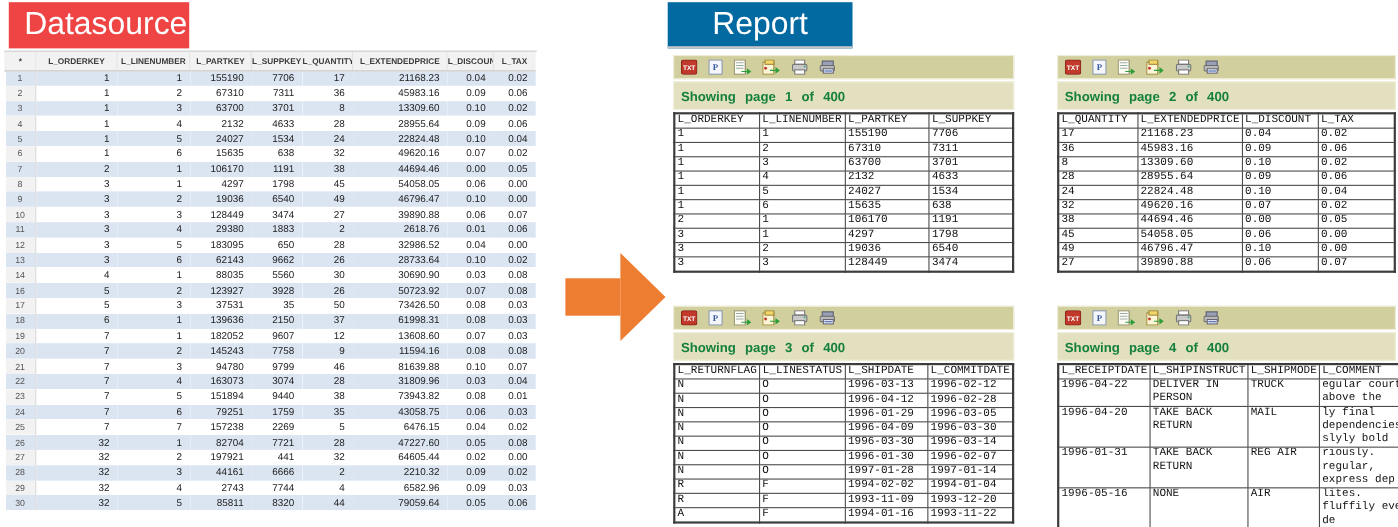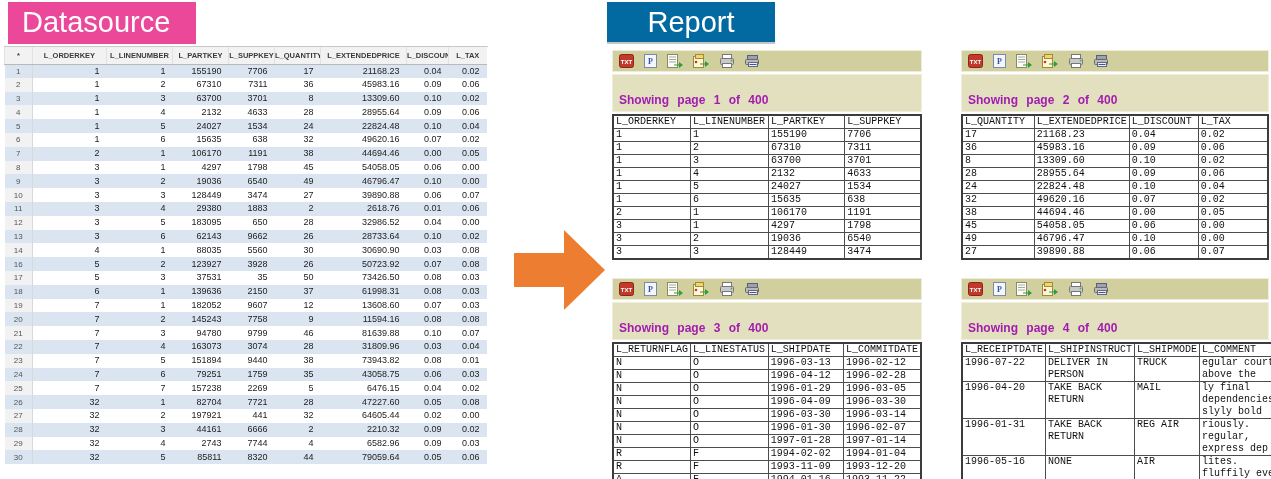--- a/index.html
+++ b/index.html
@@ -2,21 +2,21 @@
 <html><head>
 <meta charset="utf-8">
 <style>
   * { box-sizing: border-box; margin: 0; padding: 0; }
   html,body { width:1271px; height:479px; background:#fff; overflow:hidden;
               font-family:"Liberation Sans", sans-serif; position:relative; }
 
   
   .sec-title { position:absolute; top:2px; height:42px; color:#fff;
                font-size:29px; line-height:41px; }
-  .ds-title  { left:8px;  width:188px; background:#ec4899; padding-left:14px; }
+  .ds-title  { left:8px;  width:164px; background:#ef4444; padding-left:14px; }
   .rp-title  { left:607px; width:168px; background:#0369a1; text-align:center;
                border-bottom:2px solid #c6c6c6; }
 
   
   .ds-grid { position:absolute; left:4px; top:46px; width:484px; height:433px;
              overflow:hidden; border-top:1px solid #c8c8c8; }
   .ds { border-collapse:collapse; table-layout:fixed; width:482px; }
   .ds th { background:#f2f2f2; color:#3a3a3a; font-size:7.5px; font-weight:bold;
            height:17px; text-align:center; border-bottom:1px solid #b9b9b9;
            border-left:1px solid #e2e2e2; overflow:hidden; white-space:nowrap; }
@@ -38,35 +38,35 @@
                  border-top:40px solid transparent; border-bottom:40px solid transparent;
                  border-left:41px solid #ed7d31; }
 
   
   .panel { position:absolute; }
   .toolbar { height:22px; background:#d2cf9e; border:1px solid #efedda;
              display:flex; align-items:center; gap:10px; padding:0 6px;
              margin-bottom:2px; }
   .toolbar svg { display:block; }
   .status { height:26px; background:#e3e0bf; border:1px solid #f0eeda;
-            font-size:12px; font-weight:bold; color:#a21caf; padding:18px 6px;
+            font-size:12px; font-weight:bold; color:#15803d; padding:6px 6px;
             word-spacing:5px; margin-bottom:2px; }
   .rpt { border-collapse:collapse; table-layout:fixed; background:#fff;
          border:2px solid #3c3c3c;
          font-family:"Liberation Mono","DejaVu Sans Mono",monospace; }
   .rpt th, .rpt td { border:1px solid #4c4c4c; font-size:10px; font-weight:normal;
                      text-align:left; vertical-align:top; padding:0 2px;
                      line-height:12px; overflow:hidden; white-space:pre-line;
                      color:#111; }
   .rpt th { white-space:nowrap; height:13px; }
   .p1 th:nth-child(1){width:78px;} .p1 th:nth-child(2){width:78px;}
   .p1 th:nth-child(3){width:77px;} .p1 th:nth-child(4){width:77px;}
   .p2 th:nth-child(1){width:74px;} .p2 th:nth-child(2){width:84px;}
   .p2 th:nth-child(3){width:70px;} .p2 th:nth-child(4){width:78px;}
-  .p3 th:nth-child(1){width:58px;} .p3 th:nth-child(2){width:78px;}
+  .p3 th:nth-child(1){width:58px;} .p3 th:nth-child(2){width:78px;text-align:center;}
   .p3 th:nth-child(3){width:77px;} .p3 th:nth-child(4){width:77px;text-align:right;}
   .p4 th:nth-child(1){width:80px;} .p4 th:nth-child(2){width:76px;}
   .p4 th:nth-child(3){width:68px;margin-top:26px;} .p4 th:nth-child(4){width:82px;}
   .rpt td { height:12px; }
 </style>
 </head>
 <body>
 
 <div class="sec-title ds-title">Datasource</div>
 
@@ -838,21 +838,21 @@
     <thead>
         <tr>
           <th>L_RECEIPTDATE</th>
           <th>L_SHIPINSTRUCT</th>
           <th>L_SHIPMODE</th>
           <th>L_COMMENT</th>
         </tr>
       </thead>
     <tbody>
         <tr>
-          <td>1996-07-22</td>
+          <td>1996-04-22</td>
           <td>DELIVER IN
 PERSON</td>
           <td>TRUCK</td>
           <td>egular courts
 above the</td>
         </tr>
         <tr>
           <td>1996-04-20</td>
           <td>TAKE BACK
 RETURN</td>

